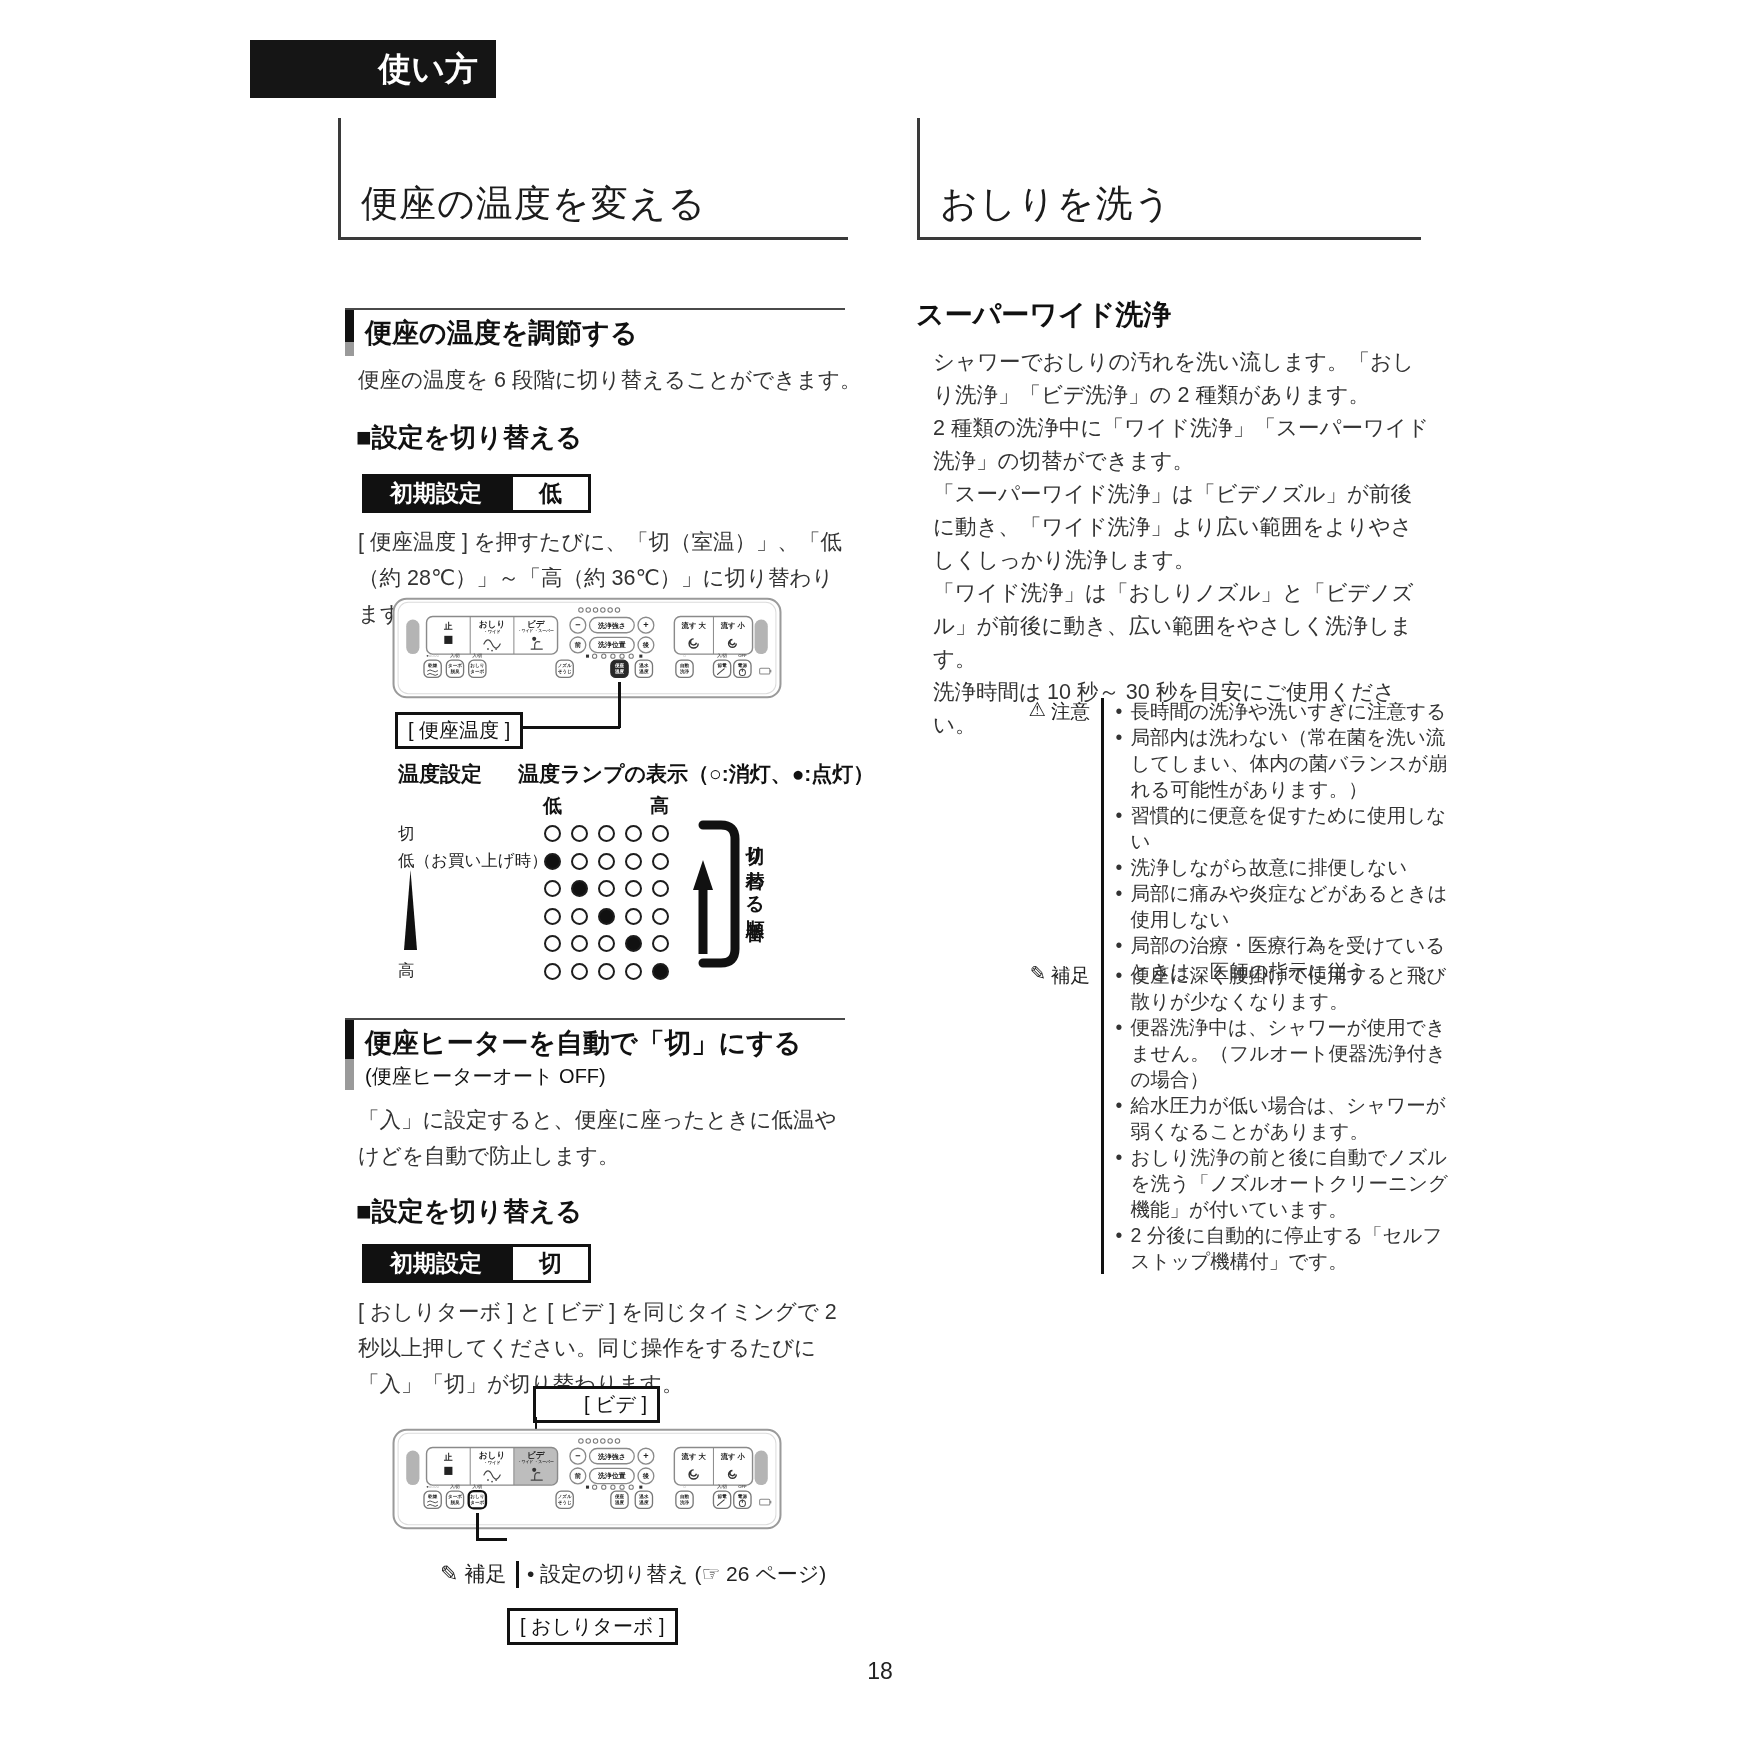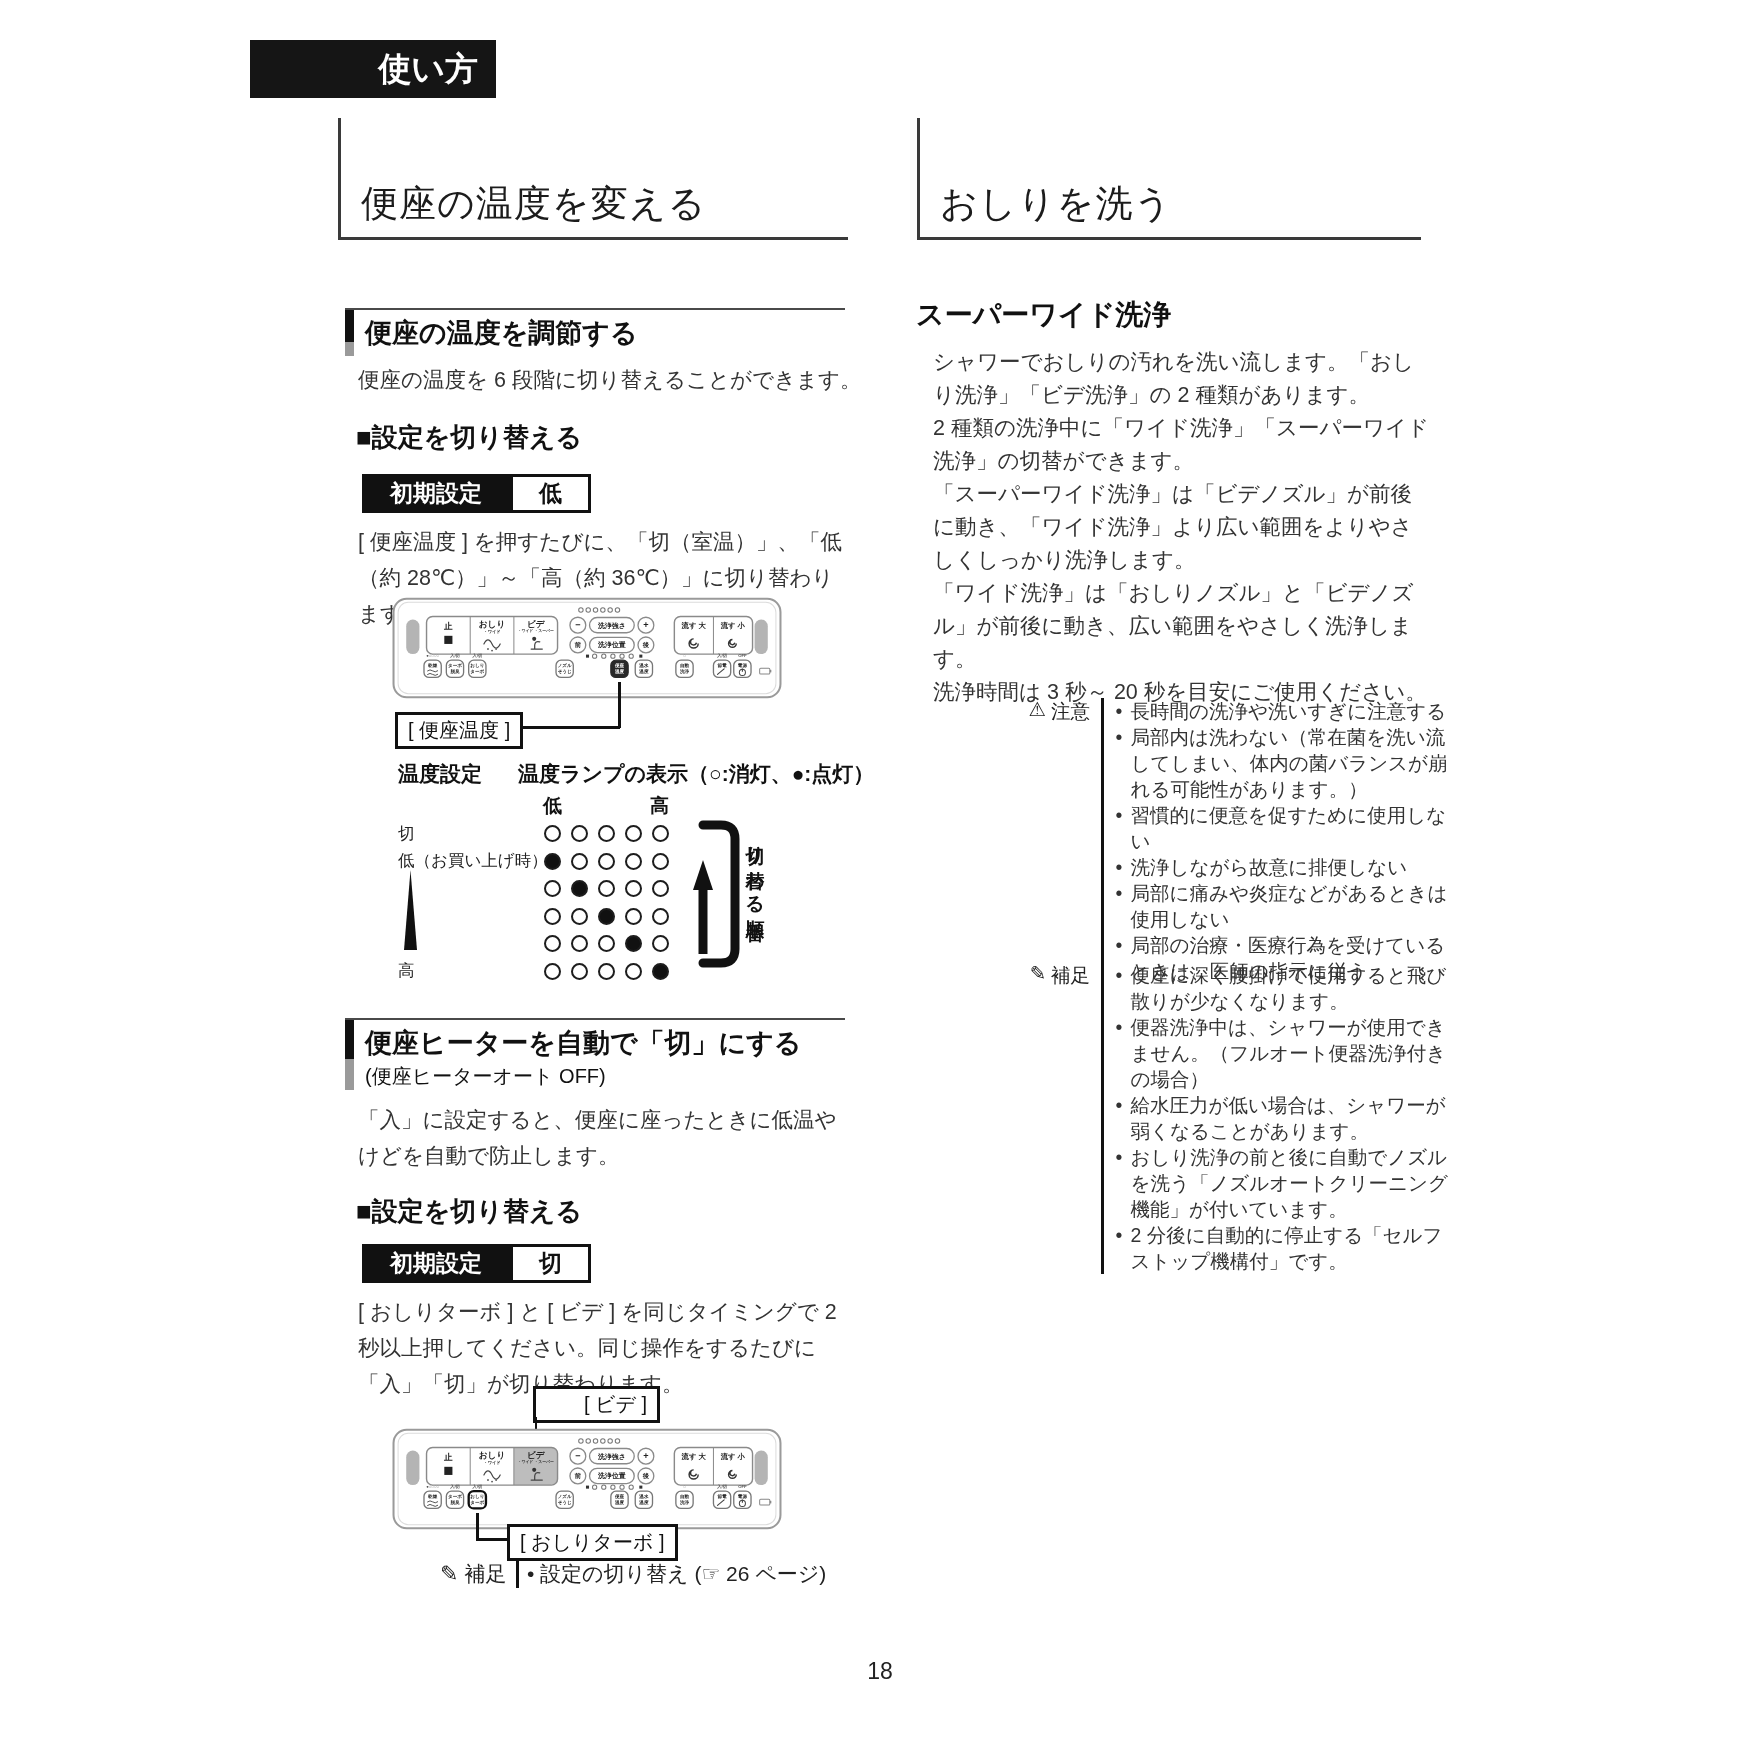--- a/index.html
+++ b/index.html
@@ -393,41 +393,41 @@
     <text class="rt rt-sm" x="345" y="68.5">電源</text>
     <circle cx="345" cy="74" r="3" fill="none" stroke="#444" stroke-width="1"></circle>
     <line x1="345" y1="70.3" x2="345" y2="73.5" stroke="#444" stroke-width="1.1"></line>
     <rect class="r-batt" x="362" y="70" width="10" height="5.5" rx="1"></rect>
     <rect x="372" y="71.5" width="1.5" height="2.5" fill="#888"></rect>
   </svg>
 </div>
 
   <div class="abs vline" style="left:476px;top:1513px;height:28px;"></div>
   <div class="abs hline" style="left:477px;top:1538px;width:30px;"></div>
-  <div class="abs callout" style="left:507px;top:1524px;">[ おしりターボ ]</div>
+  <div class="abs callout" style="left:507px;top:1608px;">[ おしりターボ ]</div>
 
   <div class="abs footnote" style="left:440px;top:1560px;">
     <span class="ic">✎</span>
     <span>補足</span>
     <span class="dv"></span>
     <span>• 設定の切り替え (☞ 26 ページ)</span>
   </div>
 
   <div class="abs coltitle" style="left:917px;top:118px;width:501px;height:119px;">
     <div class="t">おしりを洗う</div>
   </div>
 
   <div class="abs" style="left:916px;top:296px;font-size:28px;font-weight:bold;color:#111;white-space:nowrap;">スーパーワイド洗浄</div>
 
   <div class="abs" style="left:933px;top:346px;width:496px;font-size:21.5px;line-height:33px;color:#333;">
       <div class="para">シャワーでおしりの汚れを洗い流します。「おしり洗浄」「ビデ洗浄」の 2 種類があります。</div>
       <div class="para">2 種類の洗浄中に「ワイド洗浄」「スーパーワイド洗浄」の切替ができます。</div>
       <div class="para">「スーパーワイド洗浄」は「ビデノズル」が前後に動き、「ワイド洗浄」より広い範囲をよりやさしくしっかり洗浄します。</div>
       <div class="para">「ワイド洗浄」は「おしりノズル」と「ビデノズル」が前後に動き、広い範囲をやさしく洗浄します。</div>
-      <div class="para">洗浄時間は 3 秒～ 20 秒を目安にご使用ください。</div>
+      <div class="para">洗浄時間は 10 秒～ 30 秒を目安にご使用ください。</div>
     </div>
 
   <div class="abs noteblock" style="left:1002px;top:698px;">
     <div class="nb-label">
       <span>⚠</span>
       <span>注意</span>
     </div>
     <div class="nb-div"></div>
     <div class="nb-items">
         <div class="bullet-item">長時間の洗浄や洗いすぎに注意する</div>

